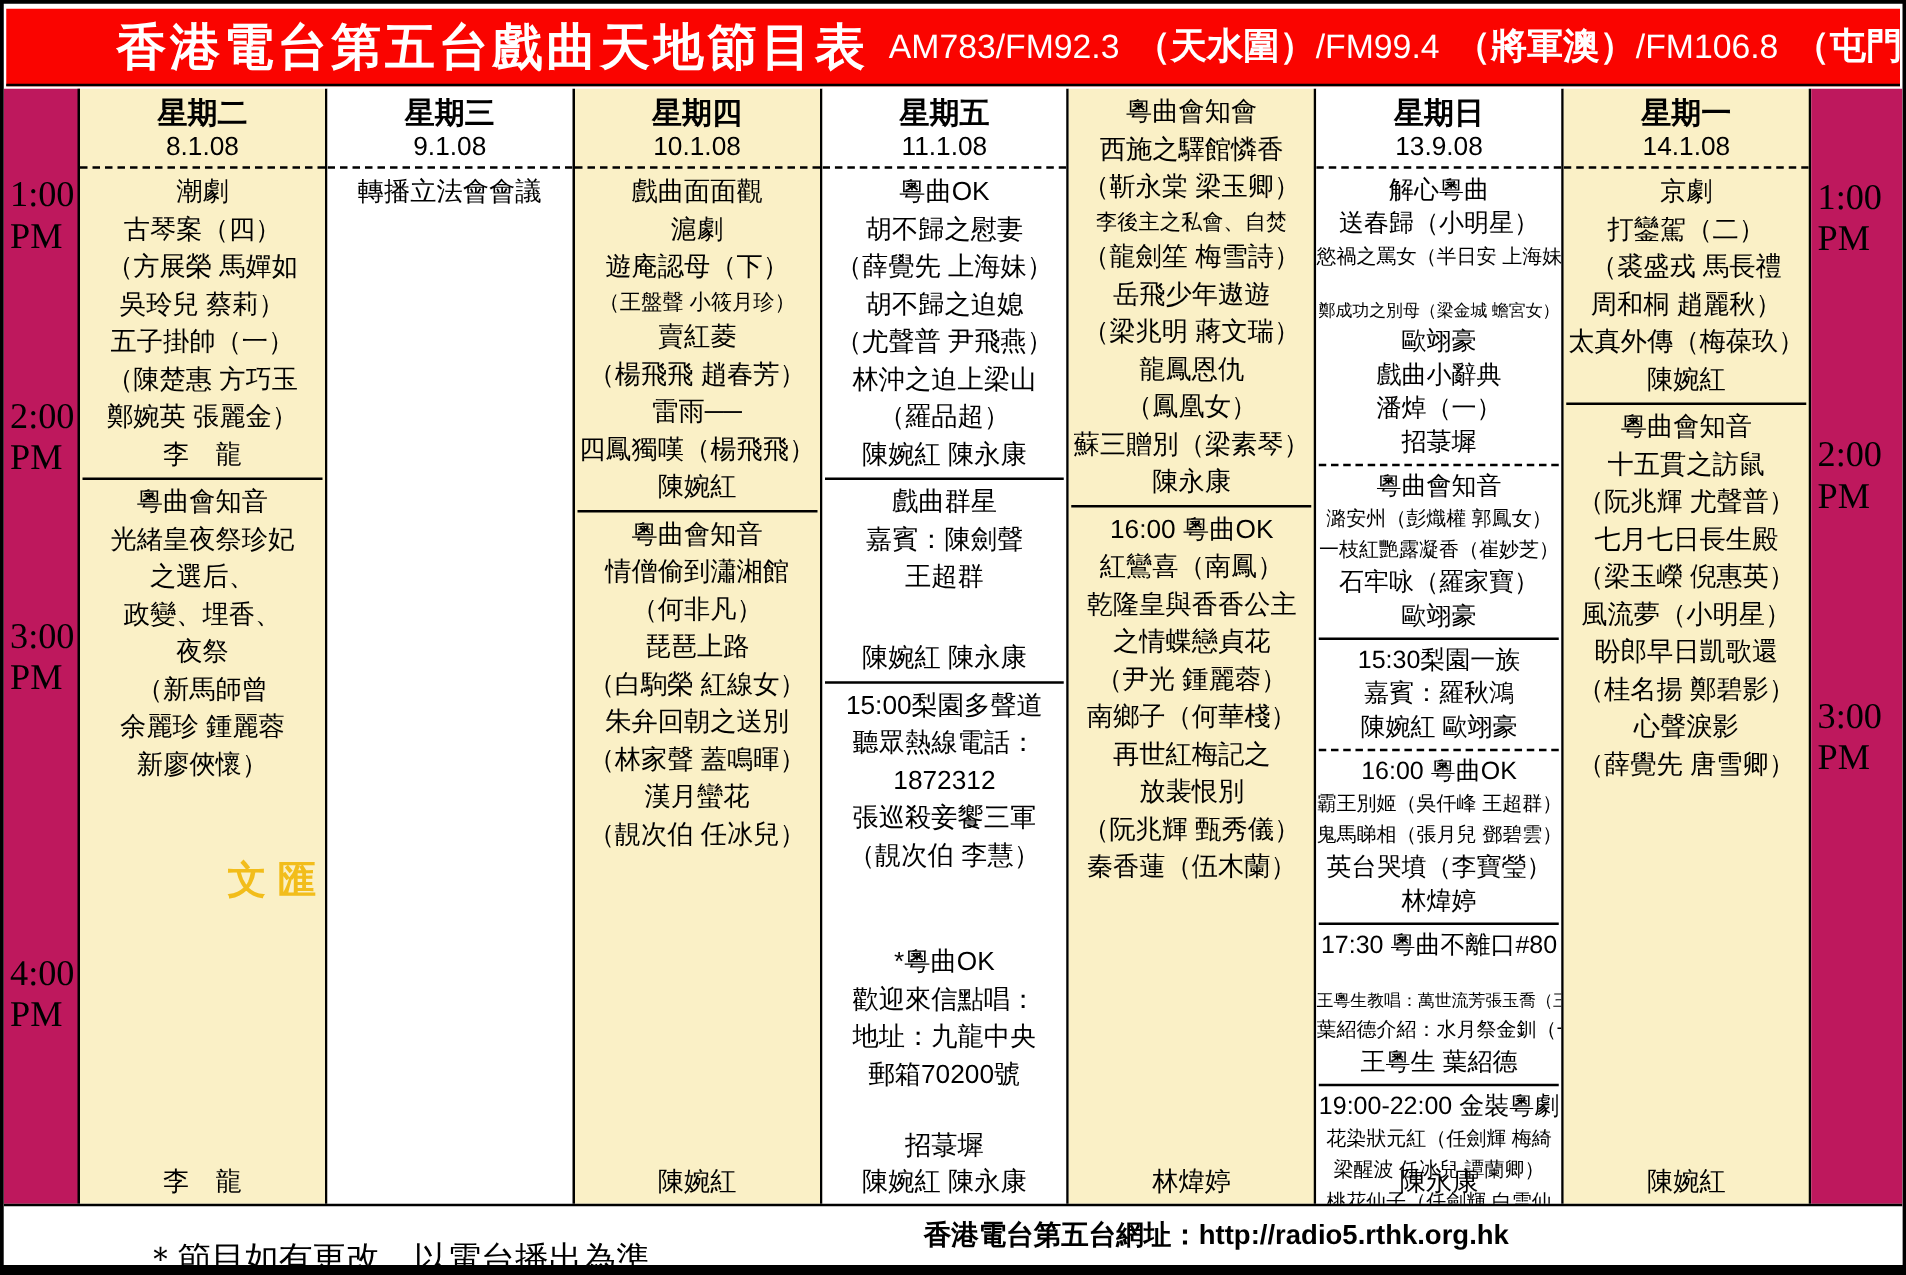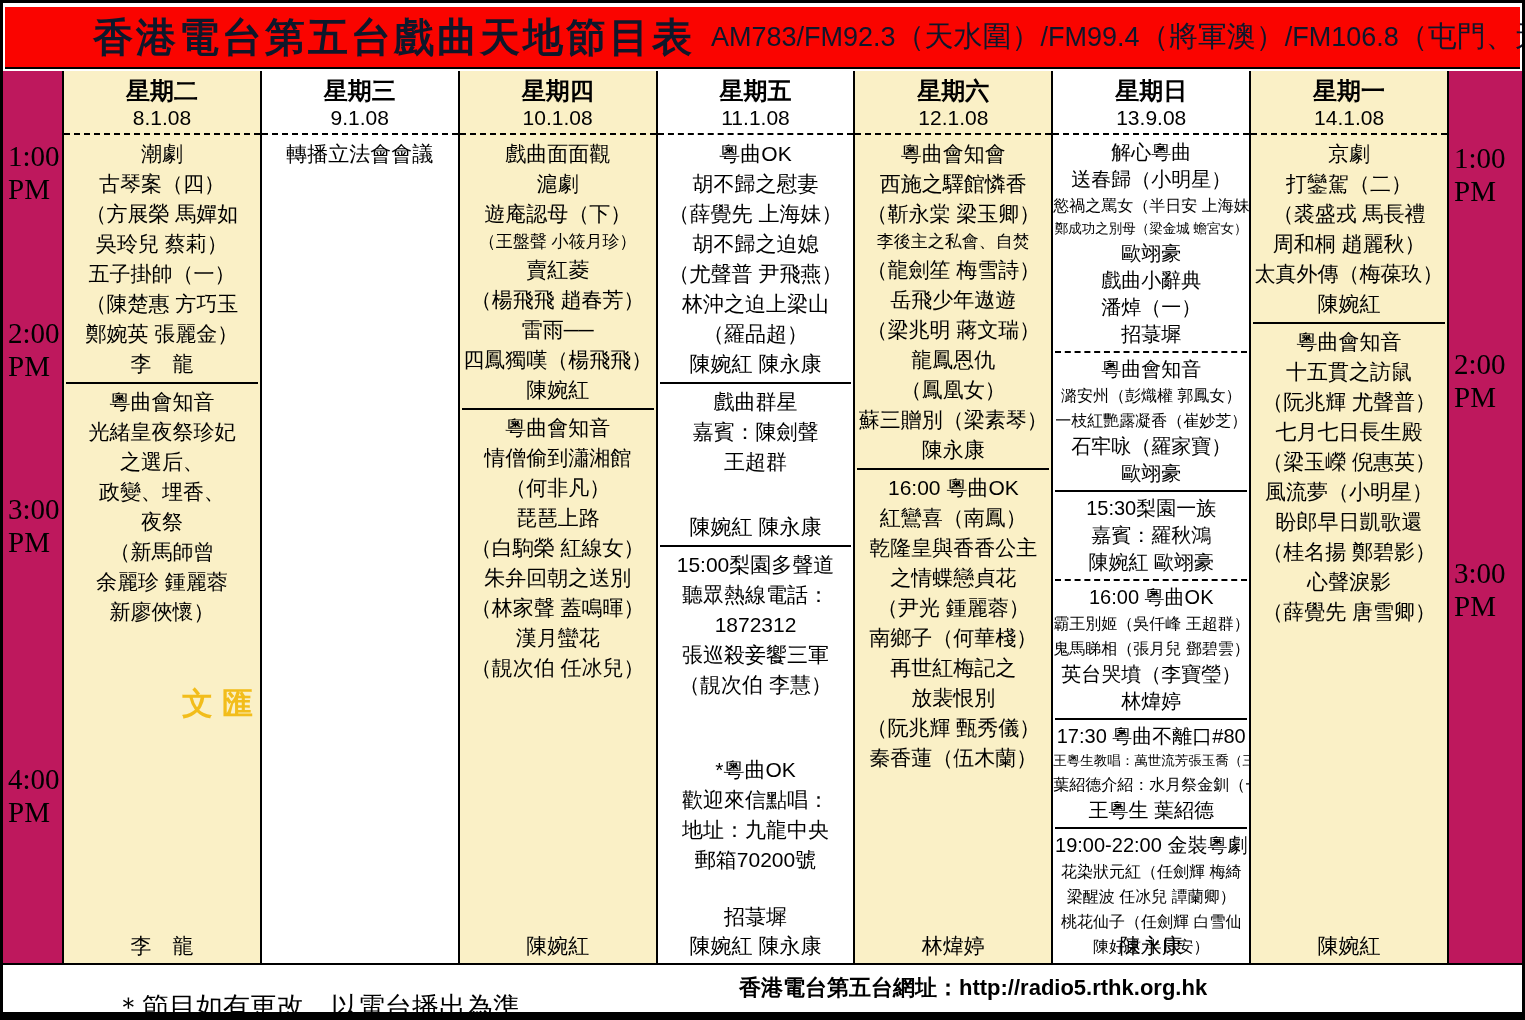--- a/index.html
+++ b/index.html
@@ -1,44 +1,44 @@
 <!DOCTYPE html>
 <html><head>
 <meta charset="utf-8">
 <style>
   html,body{margin:0;padding:0;background:#fff;}
   .page{position:relative;width:1525px;height:1020px;box-sizing:border-box;
         border:3px solid #000;border-bottom:8px solid #000;background:#fff;
         font-family:"Liberation Sans","DejaVu Sans",sans-serif;color:#000;overflow:hidden;}
   
-  .banner{margin:4px 2px 0 2px;height:62px;background:#fa0400;color:#0f172a;
+  .banner{margin:4px 2px 0 2px;height:62px;background:#fa0400;color:#ffffff;
           display:flex;align-items:center;border-bottom:2px solid #000;box-sizing:border-box;}
   .banner-title{font-size:40px;font-weight:bold;letter-spacing:3px;margin-left:88px;white-space:nowrap;}
   .banner-freq{font-size:27px;margin-left:16px;white-space:nowrap;display:flex;align-items:center;}
   .fseg{display:inline-block;text-align:right;}
-  .fb{font-weight:normal;font-size:29px;}
+  .fb{font-weight:bold;font-size:29px;margin-left:12px;}
   
   .grid{position:absolute;top:68px;bottom:47px;left:0;right:0;display:flex;}
   .gutter{position:relative;background:#be185d;flex:0 0 auto;}
   .gleft{width:59px;border-right:2px solid #000;}
   .gright{width:73px;}
   .time{position:absolute;left:5px;font-family:"Liberation Serif","DejaVu Serif",serif;
         font-size:29px;line-height:33px;white-space:nowrap;}
   .col{flex:1 1 0;position:relative;border-right:2px solid #000;overflow:hidden;background:#fff;}
   .col.cream{background:#faf0c6;}
   .col-head{height:56px;padding-top:6px;text-align:center;border-bottom:2px dashed #000;box-sizing:content-box;}
   .day{font-size:24px;font-weight:bold;line-height:28px;}
   .date{font-size:21px;line-height:26px;}
   .col-body{padding-top:4px;}
   .ln{text-align:center;font-size:21px;line-height:30px;white-space:nowrap;}
   .ln.sm{font-size:17px;line-height:26px;}
   .ln.xs{font-size:14px;line-height:23px;}
   .tight .ln{font-size:20px;line-height:27px;}
   .tight .ln.sm{font-size:16px;line-height:25px;}
-  .tight .ln.xs{font-size:13.5px;line-height:22px;}
+  .tight .ln.xs{font-size:13.5px;line-height:22px;margin-top:20px;}
   .sep{border-top:2px solid #000;margin:3px 2px;}
   .sep.dashed{border-top-style:dashed;}
   .col-bottom{position:absolute;bottom:5px;left:0;right:0;text-align:center;font-size:21px;line-height:29px;}
   .watermark{position:absolute;left:118px;top:612px;color:#f2bd1b;font-size:31px;font-weight:bold;
              letter-spacing:9px;font-family:"Liberation Serif","DejaVu Serif",serif;white-space:nowrap;}
   
   .footerbar{position:absolute;left:0;right:0;bottom:0;height:47px;border-top:2px solid #000;background:#fff;}
   .f-note{position:absolute;left:112px;top:24px;font-size:27px;white-space:nowrap;font-family:Liberation Mono, monospace;}
   .f-site{position:absolute;left:712px;top:8px;font-size:22px;font-weight:bold;white-space:nowrap;margin-left:24px;}
 </style>
@@ -177,24 +177,20 @@
           <div class="ln">歡迎來信點唱：</div>
           <div class="ln">地址：九龍中央</div>
           <div class="ln">郵箱70200號</div>
         </div>
         <div class="col-bottom">
           <div>招菉墀</div>
           <div>陳婉紅 陳永康</div>
         </div>
       </div>
       <div class="col cream">
-        <div class="col-head">
-          <div class="day">星期六</div>
-          <div class="date">12.1.08</div>
-        </div>
         <div class="col-body">
           <div class="ln">粵曲會知會</div>
           <div class="ln">西施之驛館憐香</div>
           <div class="ln">（靳永棠 梁玉卿）</div>
           <div class="ln sm">李後主之私會、自焚</div>
           <div class="ln">（龍劍笙 梅雪詩）</div>
           <div class="ln">岳飛少年遨遊</div>
           <div class="ln">（梁兆明 蔣文瑞）</div>
           <div class="ln">龍鳳恩仇</div>
           <div class="ln">（鳳凰女）</div>

